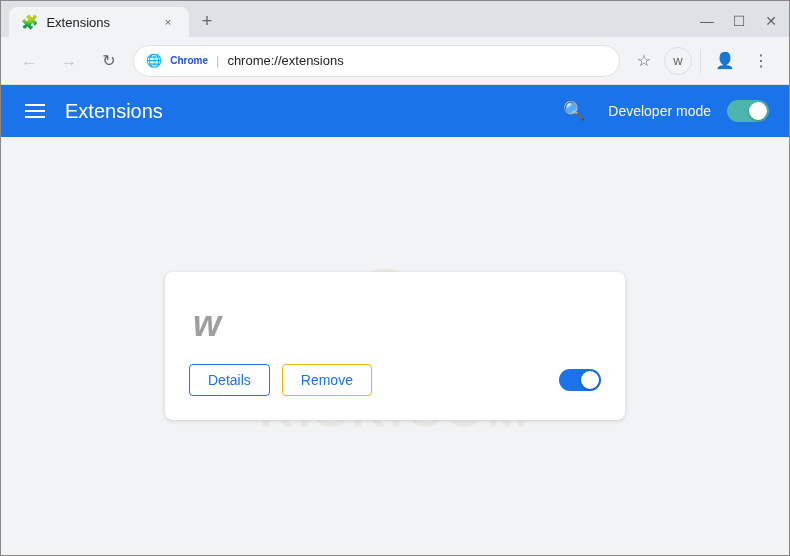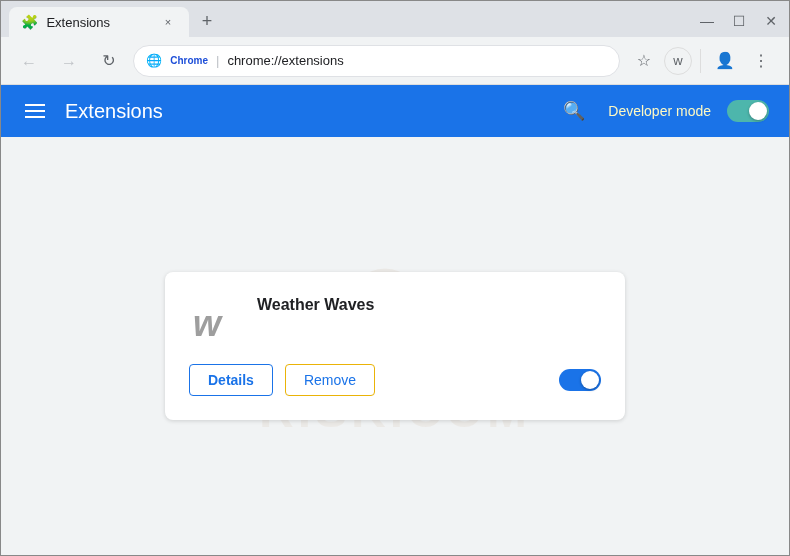--- a/index.html
+++ b/index.html
@@ -347,21 +347,21 @@
     }
 
     .btn-details {
       border: 1px solid #1a73e8;
       background: transparent;
       color: #1a73e8;
       font-size: 14px;
       padding: 7px 18px;
       border-radius: 4px;
       cursor: pointer;
-      font-weight: 700;
+      font-weight: 400;
     }
 
     .btn-remove {
       border: 1px solid #eab308;
       background: transparent;
       color: #1a73e8;
       font-size: 14px;
       padding: 7px 18px;
       border-radius: 4px;
       cursor: pointer;
@@ -471,21 +471,20 @@
     </div>
 
     <div class="extension-card">
       <div class="card-top">
         <div class="w-icon">
           <svg viewBox="0 0 48 48" width="48" height="48">
             <text x="2" y="38" font-size="36" font-weight="700" font-style="italic" fill="#9e9e9e" font-family="Arial">w</text>
           </svg>
         </div>
         <div class="ext-info">
-          <div class="ext-name">Weather Waves</div>
         </div>
       </div>
       <div class="card-actions">
         <button class="btn-details">Details</button>
         <button class="btn-remove">Remove</button>
         <div class="card-toggle-area">
           <div class="toggle-on">
             <div class="toggle-on-thumb"></div>
           </div>
         </div>

